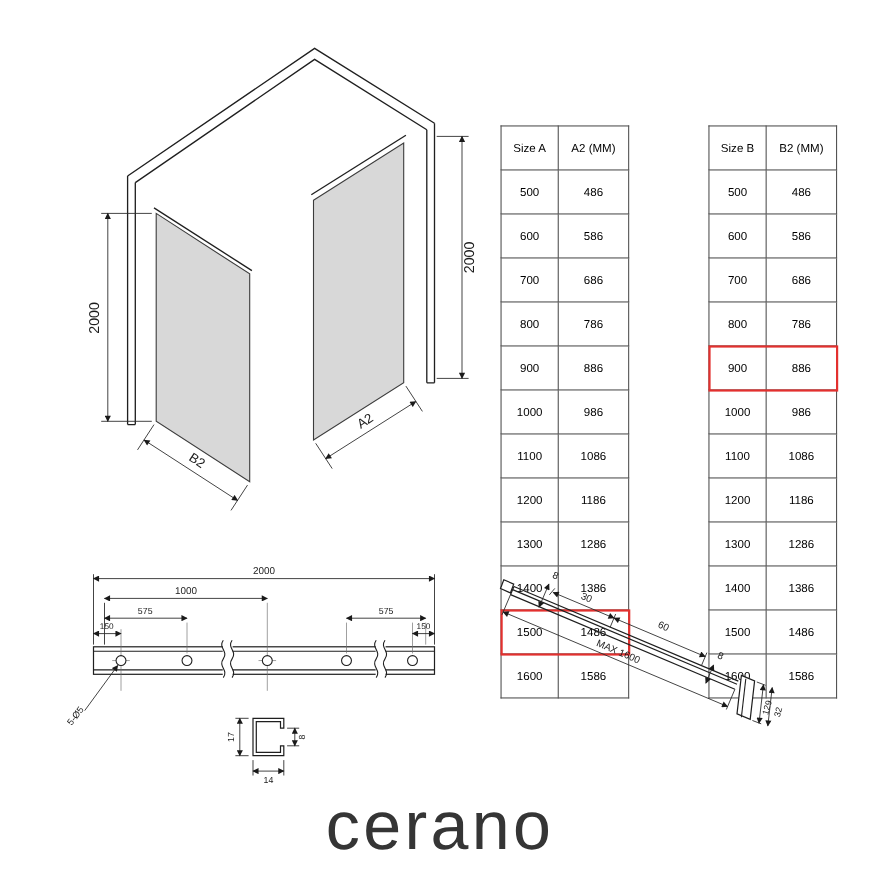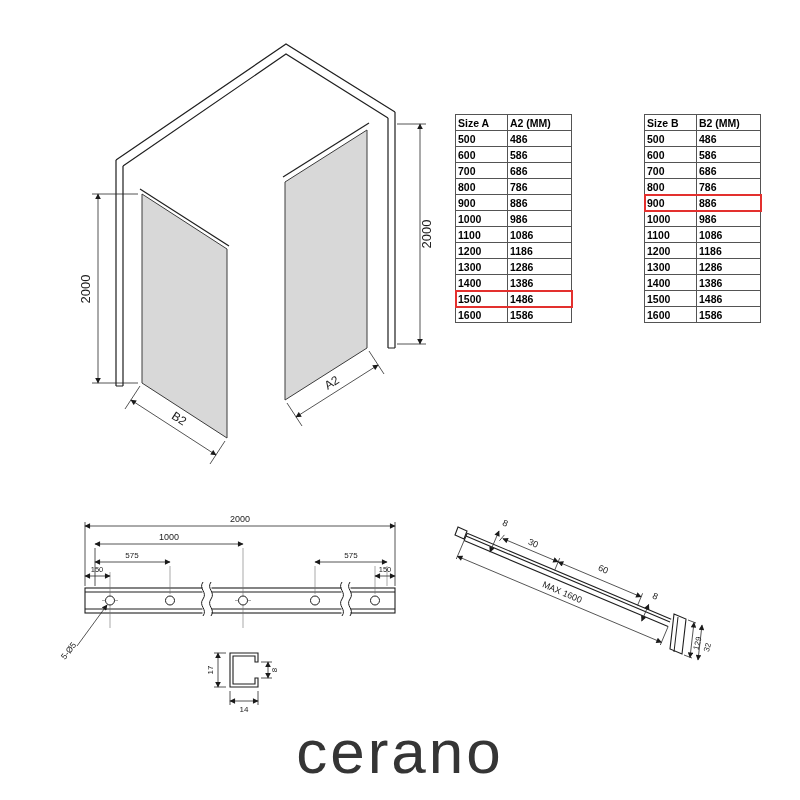--- a/index.html
+++ b/index.html
@@ -9,21 +9,21 @@
   svg text{font-family:"Liberation Sans",sans-serif;fill:#1c1c1c;}
   .s{fill:none;stroke:#1f1f1f;stroke-width:1.2;}
   .glass{fill:#d8d8d8;stroke:#3c3c3c;stroke-width:1;}
   .d{fill:none;stroke:#2a2a2a;stroke-width:0.8;}
   .s2{fill:none;stroke:#1f1f1f;stroke-width:1;}
   .s2f{fill:#ffffff;stroke:#1f1f1f;stroke-width:1;}
   .s3{fill:none;stroke:#1f1f1f;stroke-width:1.1;}
   .s3f{fill:#ffffff;stroke:#1f1f1f;stroke-width:1.1;}
   .cl{stroke:#6e6e6e;stroke-width:0.6;fill:none;}
   .stable{position:absolute;border-collapse:collapse;font-size:10.5px;color:#000;table-layout:fixed;background:#fff;}
-  .stable th,.stable td{border:1px solid #545454;text-align:left;height:15px;padding:0 2px;font-weight:700;}
+  .stable th,.stable td{border:1px solid #545454;text-align:center;height:15px;padding:12px 2px;font-weight:400;}
   .stable .c1{width:52px;}
   .stable .c2{width:64px;}
   .stable tr.hl{outline:2px solid #e3302e;outline-offset:-1px;}
   .logo{position:absolute;left:0;top:716px;width:100%;text-align:center;
         font-size:62px;font-weight:200;letter-spacing:3px;color:#353535;}
 </style>
 </head>
 <body>
 
 <div class="page">

